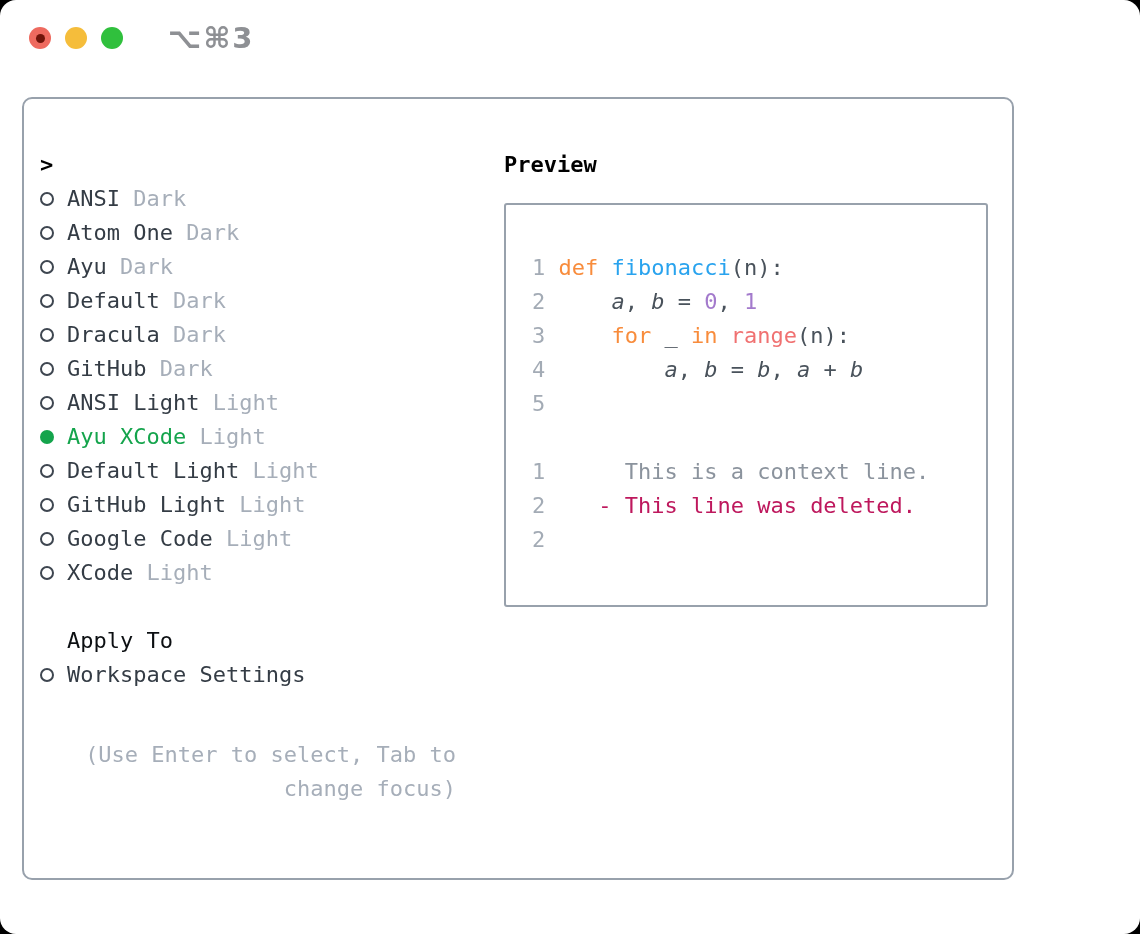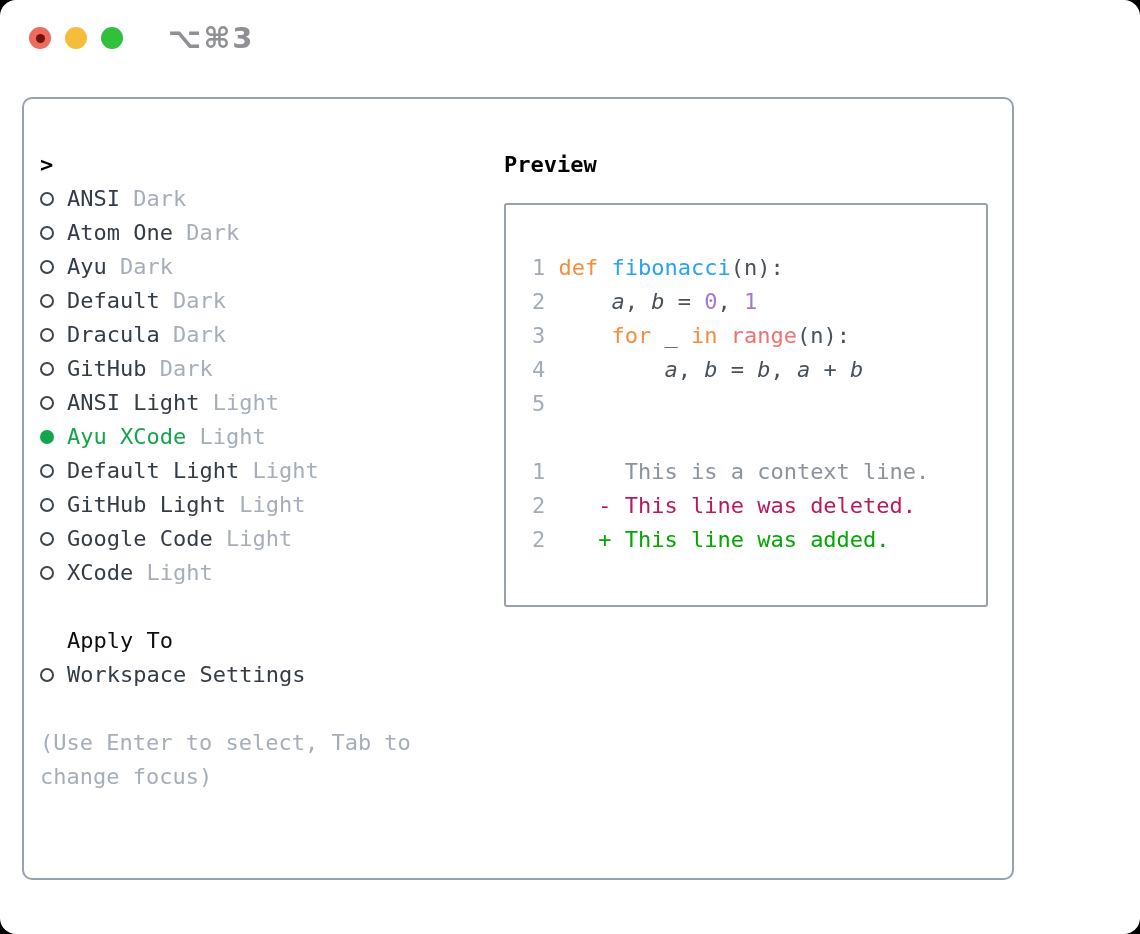--- a/index.html
+++ b/index.html
@@ -28,21 +28,21 @@
   .row { height:34px; display:flex; align-items:center; white-space:pre; }
   .bullet-box { width:27px; flex:none; display:flex; align-items:center; }
   .circle { width:14px; height:14px; box-sizing:border-box;
     border:2px solid #3e4650; border-radius:50%; }
   .circle.sel { border:none; }
   .hdr { font-weight:700; color:#000; }
   .caret { font-weight:700; color:#000; }
   .variant { margin-left:1ch; }
   .subhdr { color:#0c0f12; }
   .spacer { height:34px; }
-  .hint { margin-top:0; width:416px; white-space:normal; }
+  .hint { margin-top:12px; width:416px; white-space:normal;text-align:right; }
   
   .preview-box {
     margin-top:21px; width:484px; height:404px; box-sizing:border-box;
     border:2px solid #98a1ac; border-radius:3px;
     padding:46px 0 0 26px; overflow:hidden;
   }
   .cline { display:flex; height:34px; align-items:center; white-space:pre; }
   .ln { width:1ch; flex:none; margin-right:1ch; }
   .diff-block { margin-top:34px; }
   .it { font-style:italic; }
@@ -107,19 +107,19 @@
         <div id="code-block">
             <div class="cline"><span class="ln" style="color: rgb(163, 171, 181);">1</span><span><span style="color: rgb(248, 140, 60);">def</span><span style="color: rgb(73, 82, 91);"> </span><span style="color: rgb(41, 163, 238);">fibonacci</span><span style="color: rgb(73, 82, 91);">(n):</span></span></div>
             <div class="cline"><span class="ln" style="color: rgb(163, 171, 181);">2</span><span><span style="color: rgb(73, 82, 91);">    </span><span class="it" style="color: rgb(73, 82, 91);">a</span><span style="color: rgb(73, 82, 91);">, </span><span class="it" style="color: rgb(73, 82, 91);">b</span><span style="color: rgb(73, 82, 91);"> = </span><span style="color: rgb(163, 122, 204);">0</span><span style="color: rgb(73, 82, 91);">, </span><span style="color: rgb(163, 122, 204);">1</span></span></div>
             <div class="cline"><span class="ln" style="color: rgb(163, 171, 181);">3</span><span><span style="color: rgb(73, 82, 91);">    </span><span style="color: rgb(248, 140, 60);">for</span><span style="color: rgb(73, 82, 91);"> _ </span><span style="color: rgb(248, 140, 60);">in</span><span style="color: rgb(73, 82, 91);"> </span><span style="color: rgb(240, 113, 113);">range</span><span style="color: rgb(73, 82, 91);">(n):</span></span></div>
             <div class="cline"><span class="ln" style="color: rgb(163, 171, 181);">4</span><span><span style="color: rgb(73, 82, 91);">        </span><span class="it" style="color: rgb(73, 82, 91);">a</span><span style="color: rgb(73, 82, 91);">, </span><span class="it" style="color: rgb(73, 82, 91);">b</span><span style="color: rgb(73, 82, 91);"> = </span><span class="it" style="color: rgb(73, 82, 91);">b</span><span style="color: rgb(73, 82, 91);">, </span><span class="it" style="color: rgb(73, 82, 91);">a</span><span style="color: rgb(73, 82, 91);"> + </span><span class="it" style="color: rgb(73, 82, 91);">b</span></span></div>
             <div class="cline"><span class="ln" style="color: rgb(163, 171, 181);">5</span></div>
           </div>
         <div class="diff-block" id="diff-block">
             <div class="cline"><span class="ln" style="color: rgb(163, 171, 181);">1</span><span style="color: rgb(139, 147, 157);">     This is a context line.</span></div>
             <div class="cline"><span class="ln" style="color: rgb(163, 171, 181);">2</span><span style="color: #be185d;">   - This line was deleted.</span></div>
-            <div class="cline"><span class="ln" style="color: rgb(163, 171, 181);">2</span><span style="color: rgb(0, 168, 0);">   + This line was added.</span></div>
+            <div class="cline"><span class="ln" style="color: rgb(163, 171, 181);">2</span></div>
           </div>
       </div>
     </div>
 
   </div>
 </div>
 
 </body></html>

